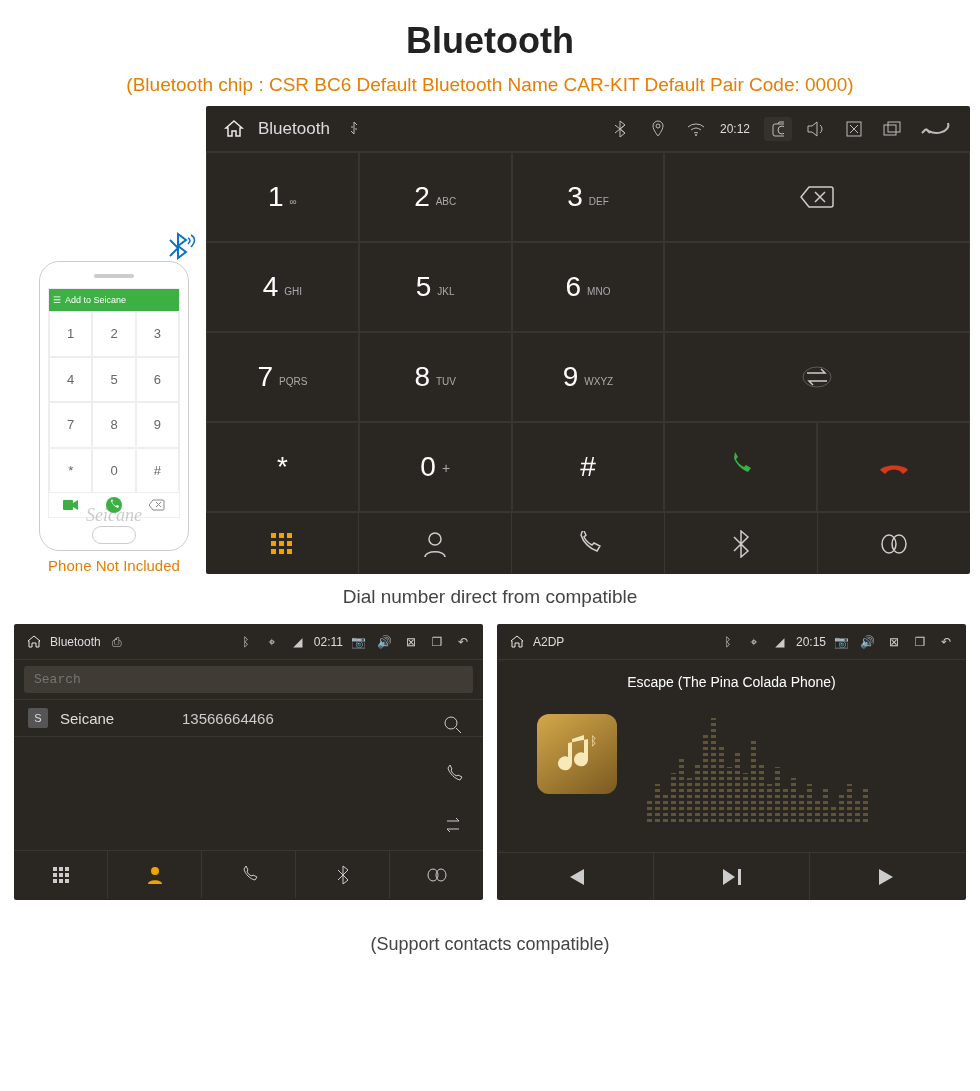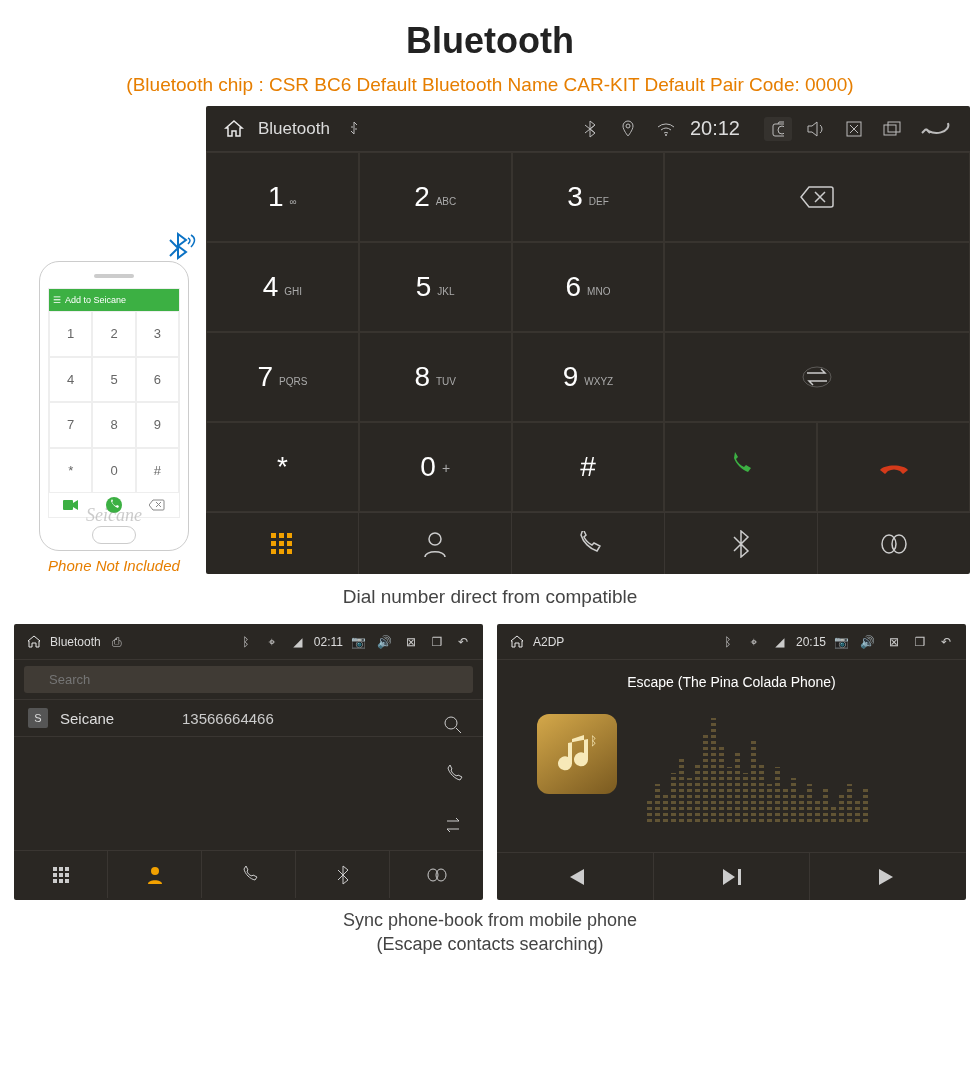--- a/index.html
+++ b/index.html
@@ -17,49 +17,49 @@
 .phone-speaker { position: absolute; top: 12px; left: 50%; transform: translateX(-50%); width: 40px; height: 4px; background: #ccc; border-radius: 2px; }
 .phone-screen { width: 100%; height: 100%; background: #fff; border: 1px solid #eee; display: flex; flex-direction: column; }
 .phone-topbar { height: 22px; background: #3cb043; color: #fff; font-size: 9px; display: flex; align-items: center; padding: 0 4px; }
 .phone-dialer { flex: 1; display: grid; grid-template-columns: repeat(3,1fr); grid-template-rows: repeat(4,1fr); }
 .phone-key { border: 1px solid #eee; display: flex; align-items: center; justify-content: center; font-size: 13px; color: #666; }
 .phone-callrow { height: 24px; display: flex; }
 .phone-callbtn { flex: 1; display: flex; align-items: center; justify-content: center; }
 .phone-home { position: absolute; bottom: 6px; left: 50%; transform: translateX(-50%); width: 44px; height: 18px; border: 1px solid #ccc; border-radius: 9px; }
 .bt-float { position: absolute; top: -32px; right: -8px; color: #0b72c4; }
 .watermark { position: absolute; bottom: 24px; left: 50%; transform: translateX(-50%); color: #999; font-style: italic; font-size: 18px; opacity: .5; font-family: Georgia, serif; }
-.phone-note { color: #e67e00; font-size: 15px; margin-top: 2px; font-style: italic; }
+.phone-note { color: #e67e00; font-size: 15px; margin-top: 2px; }
 
 .head-unit { flex: 1; background: #2a2723; color: #ddd; border-radius: 2px; overflow: hidden; }
 .status-bar { height: 46px; display: flex; align-items: center; padding: 0 14px; border-bottom: 1px solid #3a3632; gap: 10px; }
 .status-bar .title { font-size: 17px; }
 .status-bar .spacer { flex: 1; }
 .status-bar .sicon { width: 28px; display: flex; align-items: center; justify-content: center; opacity: .9; }
-.status-bar .time { font-size: 20px; margin-right: 14px; }
+.status-bar .time { font-size: 12px; margin-right: 4px; }
 .status-bar .camera-box { background: rgba(255,255,255,.06); padding: 4px 8px; border-radius: 3px; }
 
 .dialpad { display: grid; grid-template-columns: repeat(5,1fr); grid-template-rows: repeat(4,90px); }
 .dkey { border: 1px solid #38342f; display: flex; align-items: center; justify-content: center; gap: 6px; cursor: pointer; }
 .dnum { font-size: 28px; color: #fff; font-weight: 300; }
 .dlet { font-size: 10px; color: #aaa; margin-top: 8px; }
 
 .bottom-tabs { height: 62px; display: flex; border-top: 1px solid #3a3632; }
 .btab { flex: 1; display: flex; align-items: center; justify-content: center; cursor: pointer; border-right: 1px solid #3a3632; }
 .btab:last-child { border-right: none; }
 .btab.active { color: #f2a100; }
 
 .caption { text-align: center; font-size: 19px; color: #444; margin: 8px 0 16px; }
 
 .lower-row { display: flex; gap: 14px; padding: 0 14px; }
 .panel { flex: 1; background: #2a2723; color: #ddd; border-radius: 2px; overflow: hidden; }
 .panel .status-bar { height: 36px; font-size: 12px; padding: 0 10px; gap: 6px; }
 .panel .status-bar .sicon { width: 20px; }
 
 .search-row { display: flex; align-items: center; padding: 6px 10px; border-bottom: 1px solid #3a3632; }
-.search-input { flex: 1; background: #403b35; border: none; padding: 6px 25px; color: #7dd3fc; font-size: 13px; border-radius: 3px; }
+.search-input { flex: 1; background: #403b35; border: none; padding: 6px 10px; color: #7dd3fc; font-size: 13px; border-radius: 3px; font-family: Liberation Mono, monospace; }
 .contact-row { display: flex; align-items: center; padding: 8px 14px; border-bottom: 1px solid #3a3632; gap: 12px; }
 .contact-badge { width: 20px; height: 20px; background: #555; display: flex; align-items: center; justify-content: center; font-size: 11px; border-radius: 2px; }
 .contact-name { font-size: 15px; width: 110px; }
 .contact-phone { font-size: 15px; color: #ccc; }
 .contact-area { height: 150px; position: relative; }
 .side-icons { position: absolute; right: 10px; top: 0; height: 100%; width: 40px; display: flex; flex-direction: column; justify-content: space-around; align-items: center; }
 .mini-tabs { height: 48px; display: flex; border-top: 1px solid #3a3632; }
 .mini-tab { flex: 1; display: flex; align-items: center; justify-content: center; border-right: 1px solid #3a3632; }
 .mini-tab:last-child { border-right: none; }
 .mini-tab.active { color: #f2a100; }
@@ -482,15 +482,15 @@
           <svg width="22" height="20">
             <path d="M18 2v16M2 2l14 8-14 8z" fill="#ccc"></path>
           </svg>
         </div>
     </div>
   </div>
 </div>
 
 <div style="display:flex; gap:14px; padding:0 14px">
   <div class="caption-sm" style="flex:1">
-    <span>Sync phone-book from mobile phone</span><br><span>(Escape contacts searching)</span>
+    <br><span>(Support contacts compatible)</span>
   </div>
 </div>
 
 </body></html>

